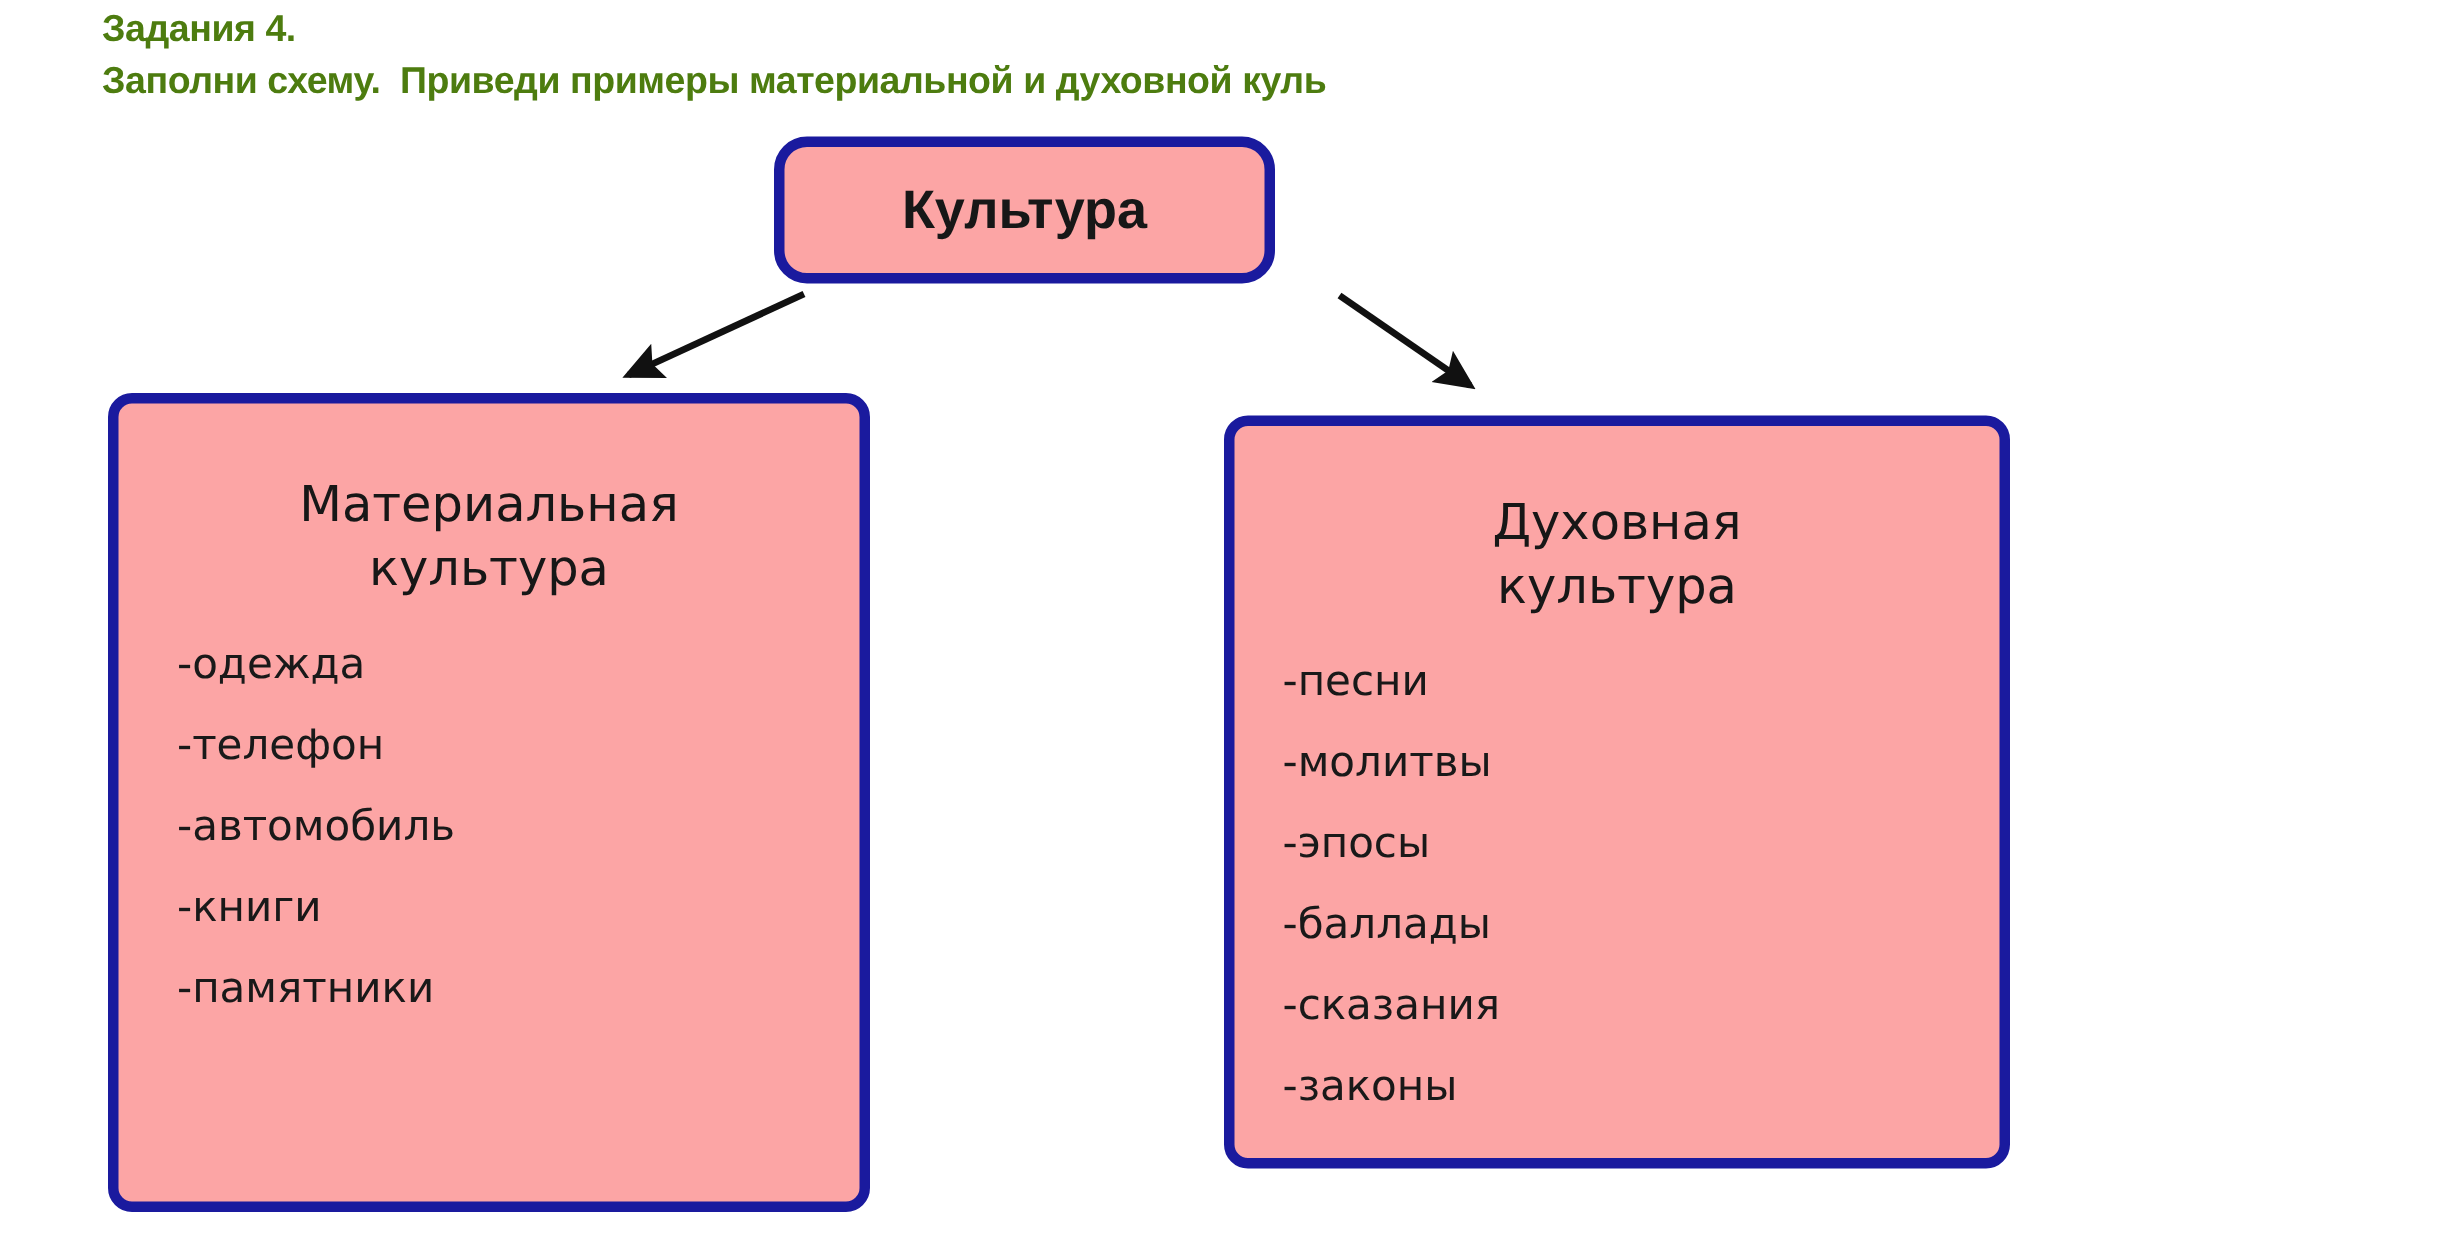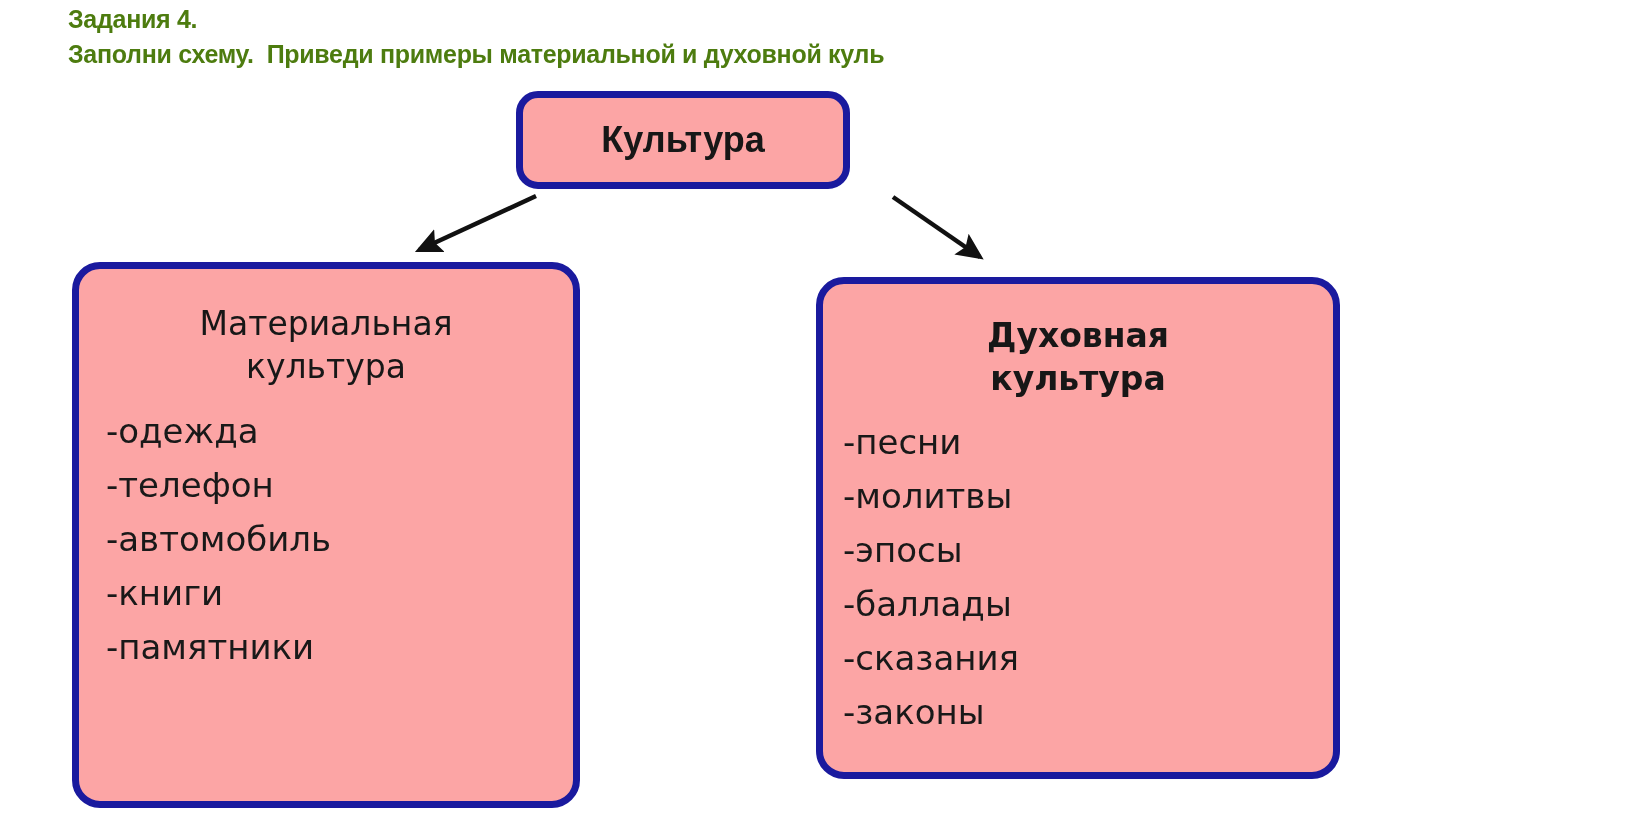--- a/index.html
+++ b/index.html
@@ -91,22 +91,22 @@
     font-family: "Liberation Sans", sans-serif;
     font-weight: bold;
     font-size: 36px;
     line-height: 40px;
     color: #171717;
     text-align: center;
   }
 
   
   .branch-box {
-    border-radius: 28px;
-    padding: 0;
+    border-radius: 16px;
+    padding: 12px;
   }
   #node-material {
     left: 72px;
     top: 262px;
     width: 508px;
     height: 546px;
   }
   #node-spiritual {
     left: 816px;
     top: 277px;
@@ -122,37 +122,36 @@
     color: #171717;
     text-align: center;
     letter-spacing: 0px;
     white-space: pre-line;
   }
   #node-material .branch-title {
     margin: 33px 20px 0 20px;
   }
   #node-spiritual .branch-title {
     margin: 30px 20px 0 20px;
-    font-weight: bold;
   }
 
   .example-list {
     list-style: none;
     margin: 0;
     padding: 0;
   }
   #node-material .example-list {
     margin: 16px 0 0 27px;
   }
   #node-spiritual .example-list {
     margin: 15px 0 0 20px;
   }
   .example-item {
     font-family: "DejaVu Sans", sans-serif;
-    font-size: 34px;
+    font-size: 28px;
     line-height: 54px;
     color: #191919;
     white-space: nowrap;
   }
 </style>
 </head>
 <body>
 
 <div id="worksheet-heading">
   <div class="heading-line">Задания 4.</div>

